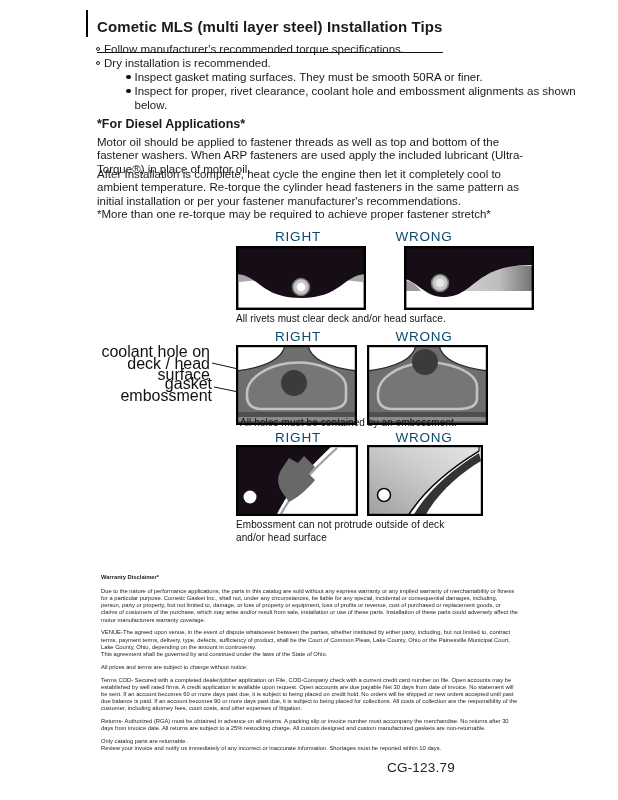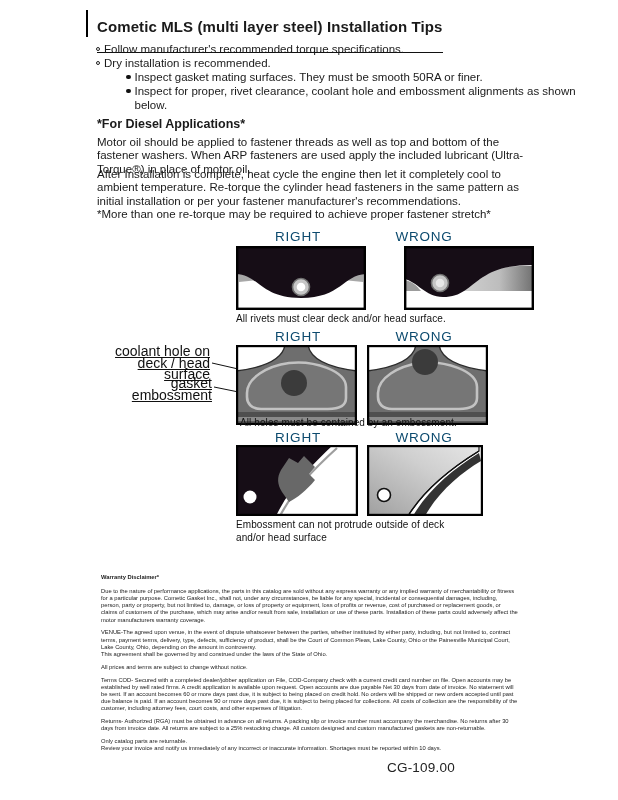--- a/index.html
+++ b/index.html
@@ -45,21 +45,21 @@
   .para-1 { top:136px; }
   .para-2 { top:168px; }
   .para-note { top:208px; }
 
   .rw-label { top:0; width:60px; text-align:center; font-size:13.5px; letter-spacing:0.8px; color:#0c4a6e; }
   .diag-frame { overflow:hidden; }
   .diag-frame svg { display:block; width:100%; height:100%; }
 
   .caption { font-size:10px; font-weight:normal; letter-spacing:0.1px; line-height:13px; color:#111; }
 
-  .annot { font-size:14px; line-height:11.5px; text-align:right; color:#111;text-decoration:underline; }
+  .annot { font-size:16px; line-height:11.5px; text-align:right; color:#111; }
 
   .fine { left:101px; top:574px; width:417px; font-size:5.8px; line-height:7.2px; color:#222; }
   .fine .fp { margin-bottom:5.6px; }
   .fine .fp.tight { margin-bottom:0; }
   .fine .fp-head { font-weight:bold; margin-bottom:6.5px; }
 
   .footer-code { left:387px; top:760px; font-size:13.5px; color:#222; letter-spacing:0.2px; }
 </style>
 </head>
 <body>
@@ -216,15 +216,15 @@
     <div class="fp">Due to the nature of performance applications, the parts in this catalog are sold without any express warranty or any implied warranty of merchantability or fitness for a particular purpose.  Cometic Gasket Inc., shall not, under any circumstances, be liable for any special, incidental or consequential damages, including, person, party or property, but not limited to, damage, or loss of property or equipment, loss of profits or revenue, cost of purchased or replacement goods, or claims of customers of the purchase, which may arise and/or result from sale, installation or use of these parts.  Installation of these parts could adversely affect the motor manufacturers warranty coverage.</div>
     <div class="fp tight">VENUE-The agreed upon venue, in the event of dispute whatsoever between the parties, whether instituted by either party, including, but not limited to, contract terms, payment terms, delivery, type, defects, sufficiency of product, shall be the Court of Common Pleas, Lake County, Ohio or the Painesville Municipal Court, Lake County, Ohio, depending on the amount in controversy.</div>
     <div class="fp">This agreement shall be governed by and construed under the laws of the State of Ohio.</div>
     <div class="fp">All prices and terms are subject to change without notice.</div>
     <div class="fp">Terms COD- Secured with a completed dealer/jobber application on File, COD-Company check with a current credit card number on file.  Open accounts may be established by well rated firms.  A credit application is available upon request.  Open accounts are due payable Net 30 days from date of invoice.  No statement will be sent.  If an account becomes 60 or more days past due, it is subject to being placed on credit hold.  No orders will be shipped or new orders accepted until past due balance is paid.  If an account becomes 90 or more days past due, it is subject to being placed for collections.  All costs of collection are the responsibility of the customer, including attorney fees, court costs, and other expenses of litigation.</div>
     <div class="fp">Returns- Authorized (RGA) must be obtained in advance on all returns.  A packing slip or invoice number must accompany the merchandise.  No returns after 30 days from invoice date.  All returns are subject to a 25% restocking charge.  All custom designed and custom manufactured gaskets are non-returnable.</div>
     <div class="fp tight">Only catalog parts are returnable.</div>
     <div class="fp">Review your invoice and notify us immediately of any incorrect or inaccurate information.  Shortages must be reported within 10 days.</div>
   </div>
 
-  <div class="abs footer-code">CG-109.00</div>
+  <div class="abs footer-code">CG-123.79</div>
 
 </div>
 
 </body></html>

